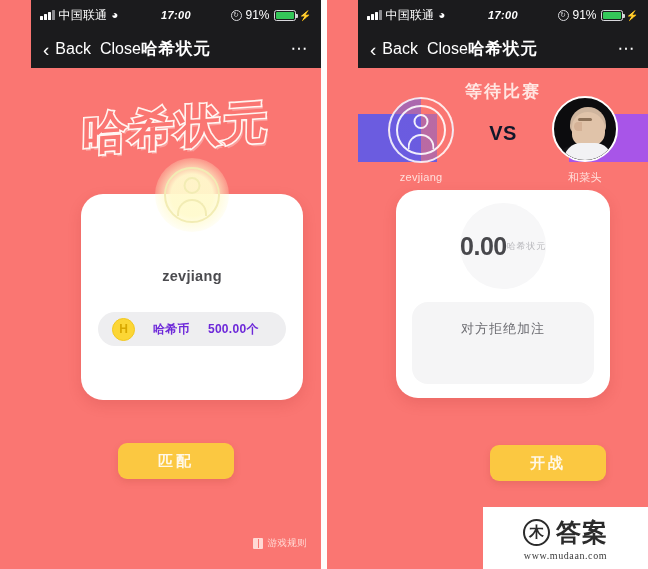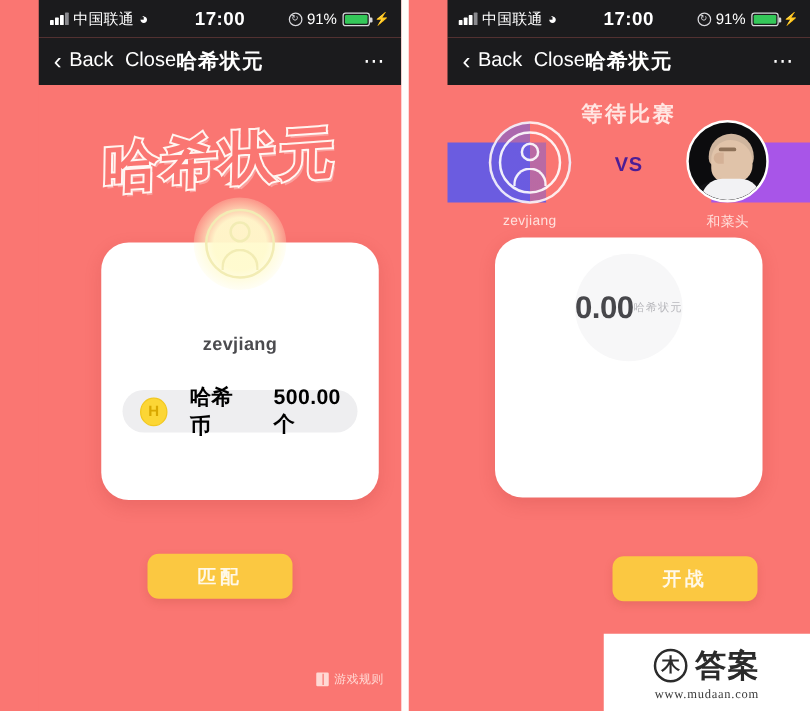--- a/index.html
+++ b/index.html
@@ -25,22 +25,23 @@
   .bars { display:flex; align-items:flex-end; gap:1.5px; height:10px; }
   .bars i { width:2.5px; background:#fff; border-radius:.5px; display:block; }
   .bars i:nth-child(1){ height:4px; }
   .bars i:nth-child(2){ height:6px; }
   .bars i:nth-child(3){ height:8px; }
   .bars i:nth-child(4){ height:10px; background:#8a8a8e; }
   .carrier { font-size:12px; letter-spacing:.2px; }
   .wifi { font-size:12px; line-height:1; }
   .sb-time {
     position:absolute; left:0; right:0; text-align:center;
-    font-size:15px; font-weight:bold; letter-spacing:.4px;
+    font-size:11px; font-weight:bold; letter-spacing:.4px;
     pointer-events:none;
+    font-style:italic;
   }
   .sb-right { margin-left:auto; display:flex; align-items:center; gap:4px; }
   .lockring {
     width:11px; height:11px; border:1.3px solid #d8d8dc; border-radius:50%;
     display:flex; align-items:center; justify-content:center;
     font-size:7px; color:#d8d8dc;
   }
   .batt-pct { font-size:12px; }
   .batt {
     width:22px; height:11px; border:1.2px solid #d8d8dc; border-radius:2.5px;
@@ -121,21 +122,21 @@
     position:absolute; top:118px; left:17px; right:17px; height:34px;
     background:#eeeef0; border-radius:17px;
     display:flex; align-items:center; padding-left:14px; gap:18px;
   }
   .coin {
     width:23px; height:23px; border-radius:50%;
     background:#fcd635; border:1.5px solid #f2c81f;
     display:flex; align-items:center; justify-content:center;
     font-size:12px; font-weight:bold; color:#d9a800;
   }
-  .coin-text { font-size:17px; font-weight:bold; color:#000000; letter-spacing:.3px; }
+  .coin-text { font-size:12px; font-weight:bold; color:#6d28d9; letter-spacing:.3px; }
 
   
   .btn-primary {
     position:absolute; left:50%; transform:translateX(-50%);
     width:116px; height:36px; background:#fbc841;
     border-radius:9px; border:none;
     display:flex; align-items:center; justify-content:center;
     font-size:15px; font-weight:bold; color:#fff8e8; letter-spacing:3px;
     box-shadow:0 3px 7px rgba(160,60,40,.18);
   }
@@ -219,21 +220,21 @@
   }
   .face-collar {
     position:absolute; bottom:0; left:10px; width:48px; height:17px;
     background:#f2f2f4; border-radius:22px 22px 0 0;
   }
   .face-suit {
     position:absolute; bottom:0; left:4px; width:60px; height:14px;
     background:#131316; border-radius:26px 26px 0 0;
   }
   .vs-label {
-    font-size:16px; font-weight:bold; color:#4c1d95;
+    font-size:20px; font-weight:bold; color:#0f172a;
     letter-spacing:.5px; margin-top:-14px;
   }
   .av-name {
     margin-top:8px; font-size:11px; color:#ffe0dc; letter-spacing:.3px;
   }
 
   
   .bet-card {
     position:absolute; top:122px; left:38px; right:38px; height:208px;
     background:#ffffff; border-radius:22px;
@@ -422,20 +423,21 @@
           <div class="av-name">和菜头</div>
         </div>
 
       </div>
 
       <div class="bet-card">
         <div class="bet-circle">
           <div class="bet-amount">0.00</div>
           <div class="bet-label">哈希状元</div>
         </div>
+        <div class="bet-msg">对方拒绝加注</div>
       </div>
 
       <button class="btn-primary btn-start">开战</button>
 
       <div class="watermark">
         <div class="wm-row">
           <span class="wm-seal">木</span>
           <span class="wm-text">答案</span>
         </div>
         <div class="wm-url">www.mudaan.com</div>

